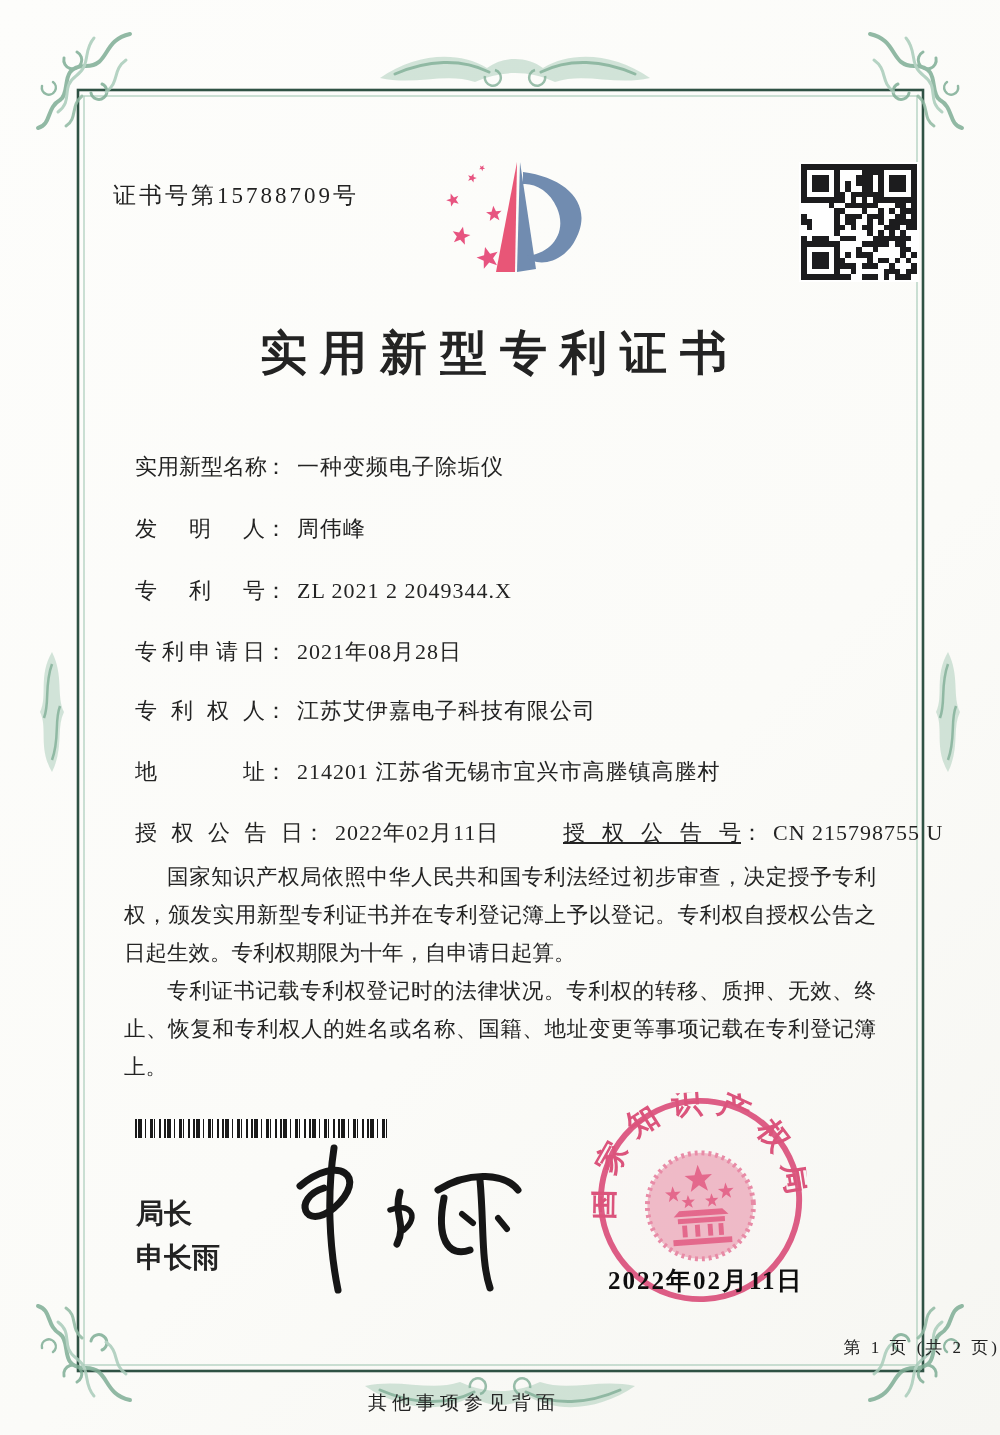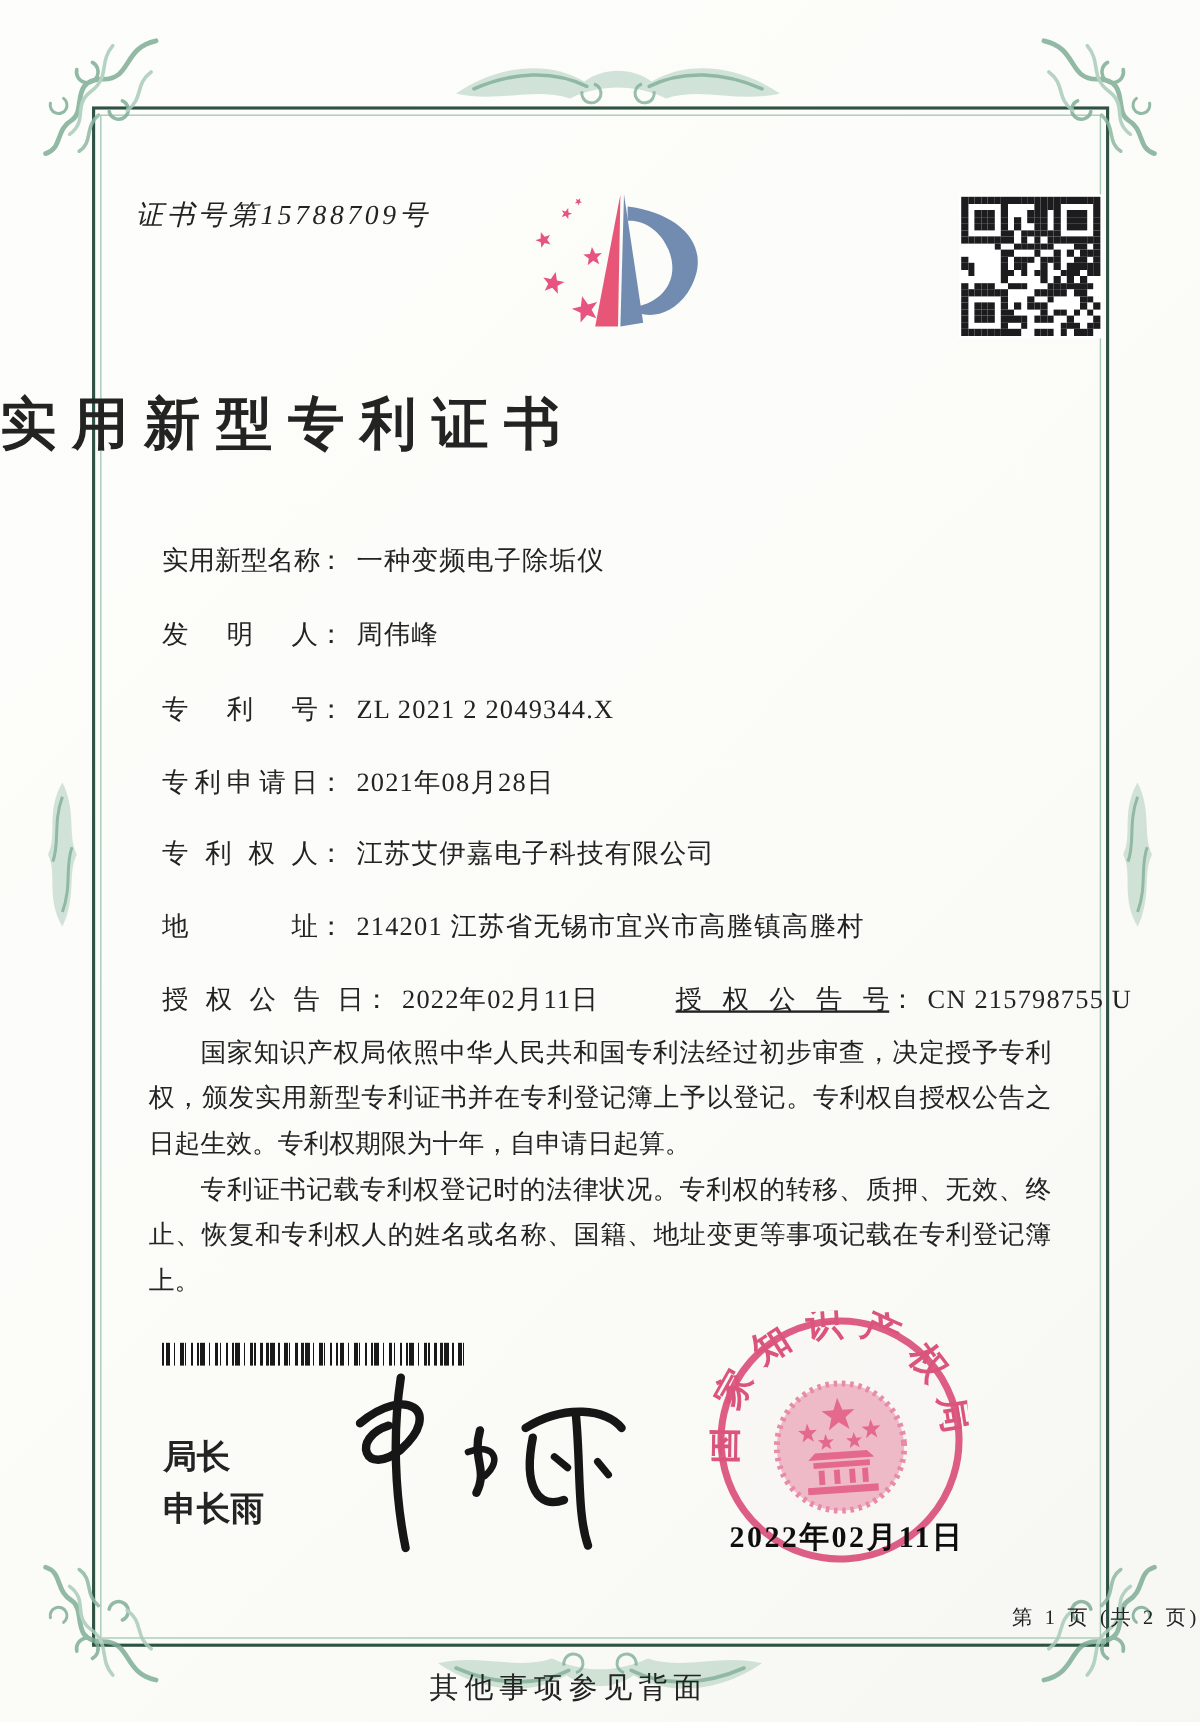--- a/index.html
+++ b/index.html
@@ -2,42 +2,42 @@
 <html><head>
 <meta charset="utf-8">
 <style>
   html,body{margin:0;padding:0;background:#e9e9e7;}
   .page{
     position:relative;width:1000px;height:1435px;margin:0 auto;
     background:linear-gradient(135deg,#fdfdfb 0%,#fbfbf8 60%,#f6f6f2 100%);
     font-family:"Liberation Serif","DejaVu Serif",serif;color:#232323;overflow:hidden;
   }
   .overlay-svg{position:absolute;left:0;top:0;width:1000px;height:1435px;pointer-events:none;}
-  .cert-no{position:absolute;left:113px;top:164px;font-size:23px;letter-spacing:3px;white-space:nowrap;font-style:italic;}
+  .cert-no{position:absolute;left:113px;top:180px;font-size:23px;letter-spacing:3px;white-space:nowrap;}
   .logo{position:absolute;left:430px;top:156px;width:178px;height:134px;}
   .qr{position:absolute;left:799px;top:162px;width:120px;height:120px;background:#fff;padding:2px;box-sizing:border-box;}
   .qr-grid{display:grid;width:100%;height:100%;grid-template-columns:repeat(21,1fr);grid-template-rows:repeat(21,1fr);}
   .qd{background:#1c1c1e;}
-  .title{position:absolute;left:0;top:322px;width:1000px;text-align:left;font-size:47px;font-weight:bold;letter-spacing:13px;white-space:nowrap;}
+  .title{position:absolute;left:0;top:322px;width:1000px;text-align:center;font-size:47px;font-weight:bold;letter-spacing:13px;white-space:nowrap;}
   .frow{position:absolute;left:135px;font-size:22px;white-space:nowrap;}
   .flabel{display:inline-block;width:130px;text-align:justify;text-align-last:justify;vertical-align:baseline;}
   .flabel.wide{width:168px;}
   .flabel.wide2{width:178px;text-decoration:underline;}
   .fvalue{margin-left:10px;letter-spacing:1px;}
   .grant2{position:absolute;left:428px;top:0;white-space:nowrap;}
   .body-text{position:absolute;left:124px;top:858px;width:752px;font-size:21.5px;line-height:38px;text-align:justify;}
   .body-text p{margin:0;text-indent:2em;}
   .barcode{position:absolute;left:135px;top:1119px;width:252px;height:19px;
     background:repeating-linear-gradient(90deg,#191919 0 2px,#fff 2px 3px,#191919 3px 7px,#fff 7px 10px,#191919 10px 11px,#fff 11px 15px,#191919 15px 18px,#fff 18px 19px,#191919 19px 20px,#fff 20px 24px,#191919 24px 26px,#fff 26px 29px);}
   .signer{position:absolute;left:136px;top:1192px;font-family:"Liberation Sans","DejaVu Sans",sans-serif;font-size:28px;font-weight:bold;line-height:44px;}
   .signature{position:absolute;left:272px;top:1132px;width:260px;height:170px;}
   .seal{position:absolute;left:592px;top:1092px;width:216px;height:216px;transform:rotate(-4deg);mix-blend-mode:multiply;}
   .seal-date{position:absolute;left:608px;top:1264px;font-size:25px;font-weight:bold;letter-spacing:2px;color:#0e0e0e;z-index:5;white-space:nowrap;}
   .page-num{position:absolute;left:0;top:1336px;width:1000px;text-align:right;font-size:17px;letter-spacing:3px;}
-  .back-note{position:absolute;left:16px;top:1390px;width:916px;text-align:center;font-size:24px;letter-spacing:5px;}
+  .back-note{position:absolute;left:6px;top:1390px;width:916px;text-align:center;font-size:19px;letter-spacing:5px;}
 </style>
 </head>
 <body>
 
 <div class="page">
 
   <svg class="overlay-svg" viewBox="0 0 1000 1435">
     <defs>
       <g id="corner-orn" fill="none" stroke="#7fae96" stroke-width="4" stroke-linecap="round">
         <path d="M100,8 C72,14 80,40 56,40 C28,40 42,66 30,74 C16,82 22,98 8,102"></path>

